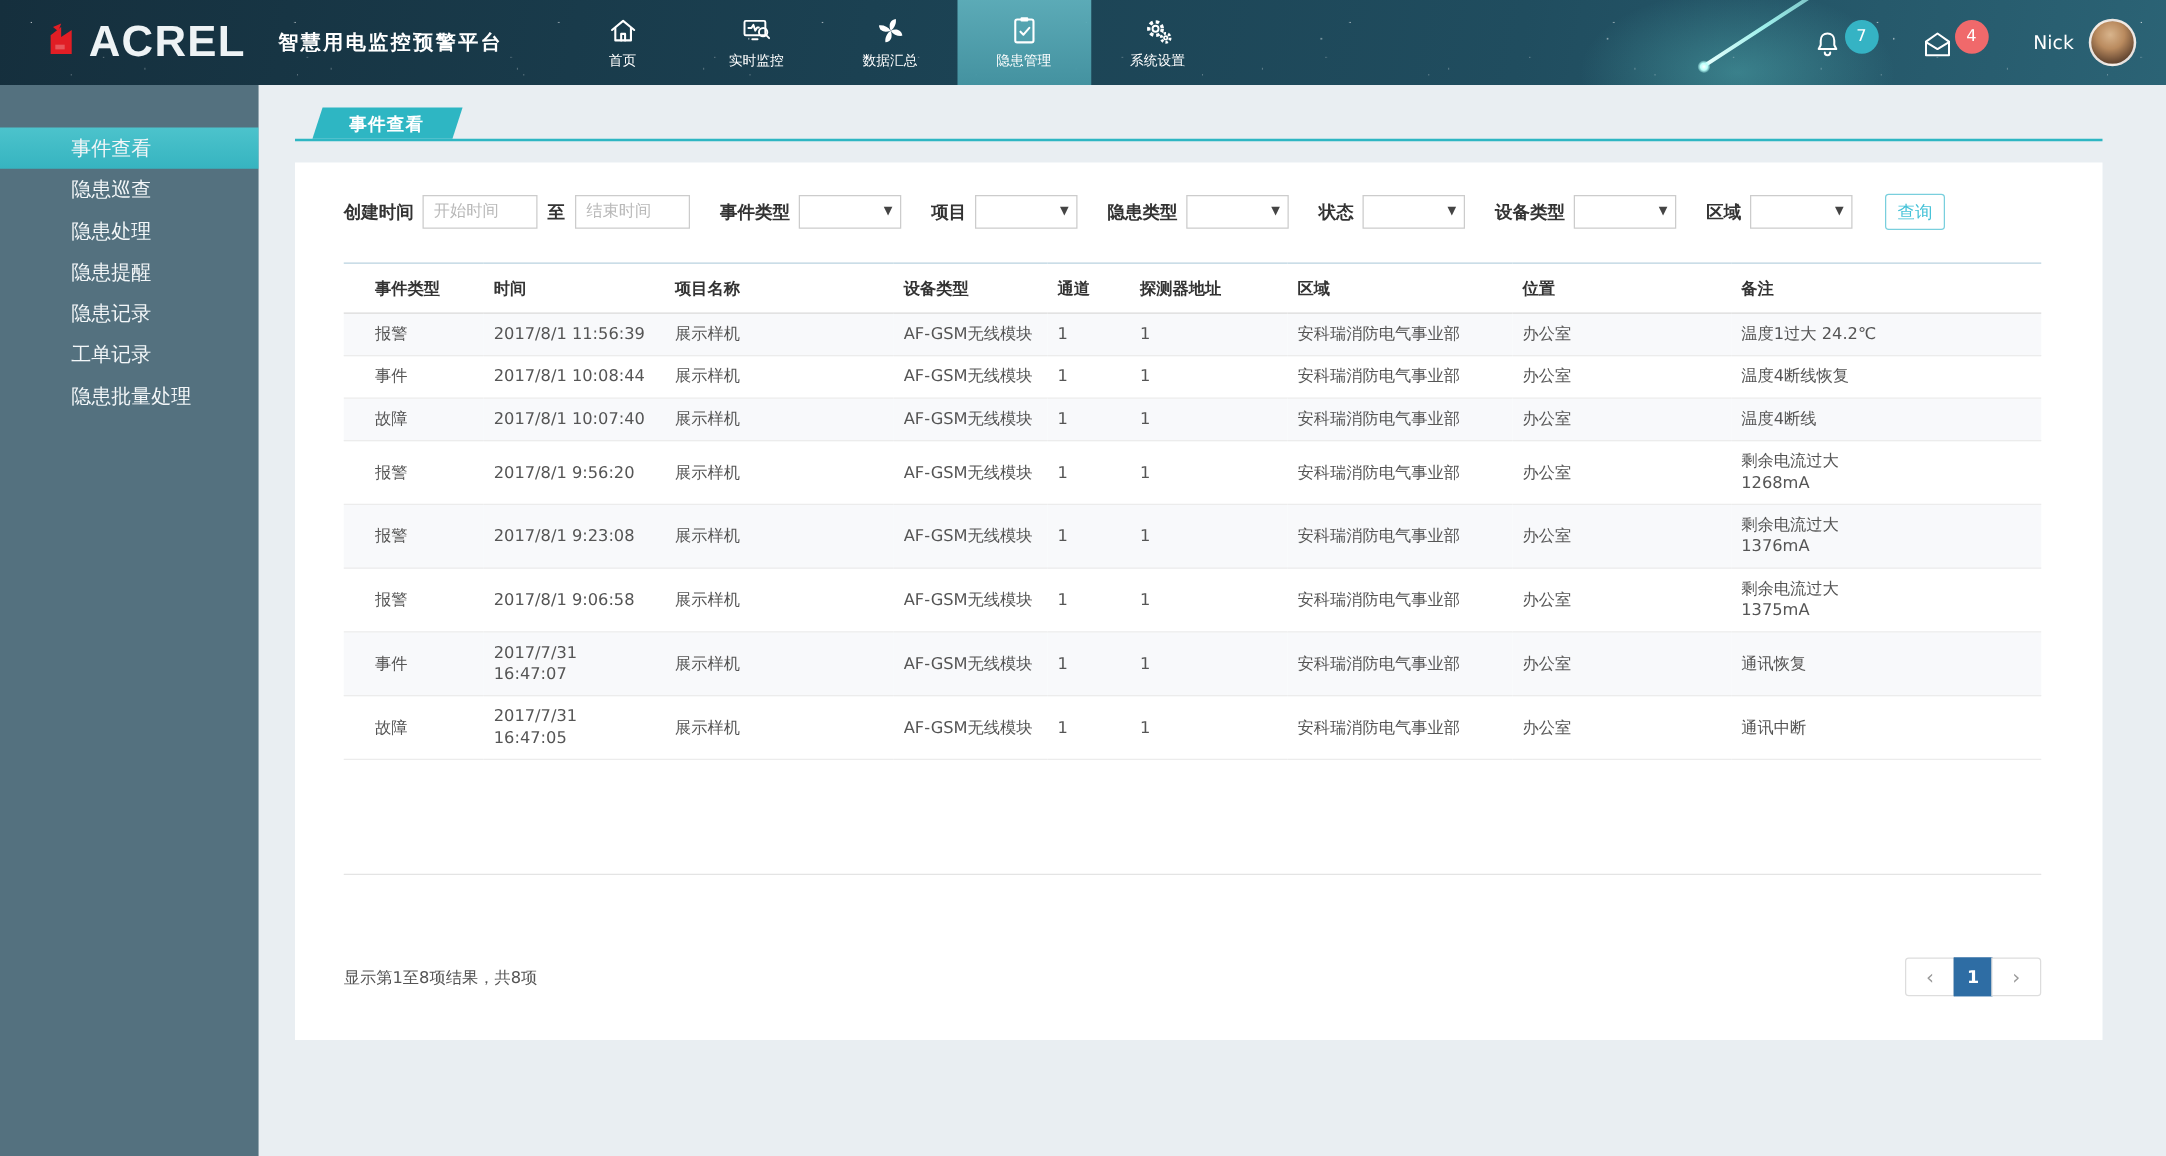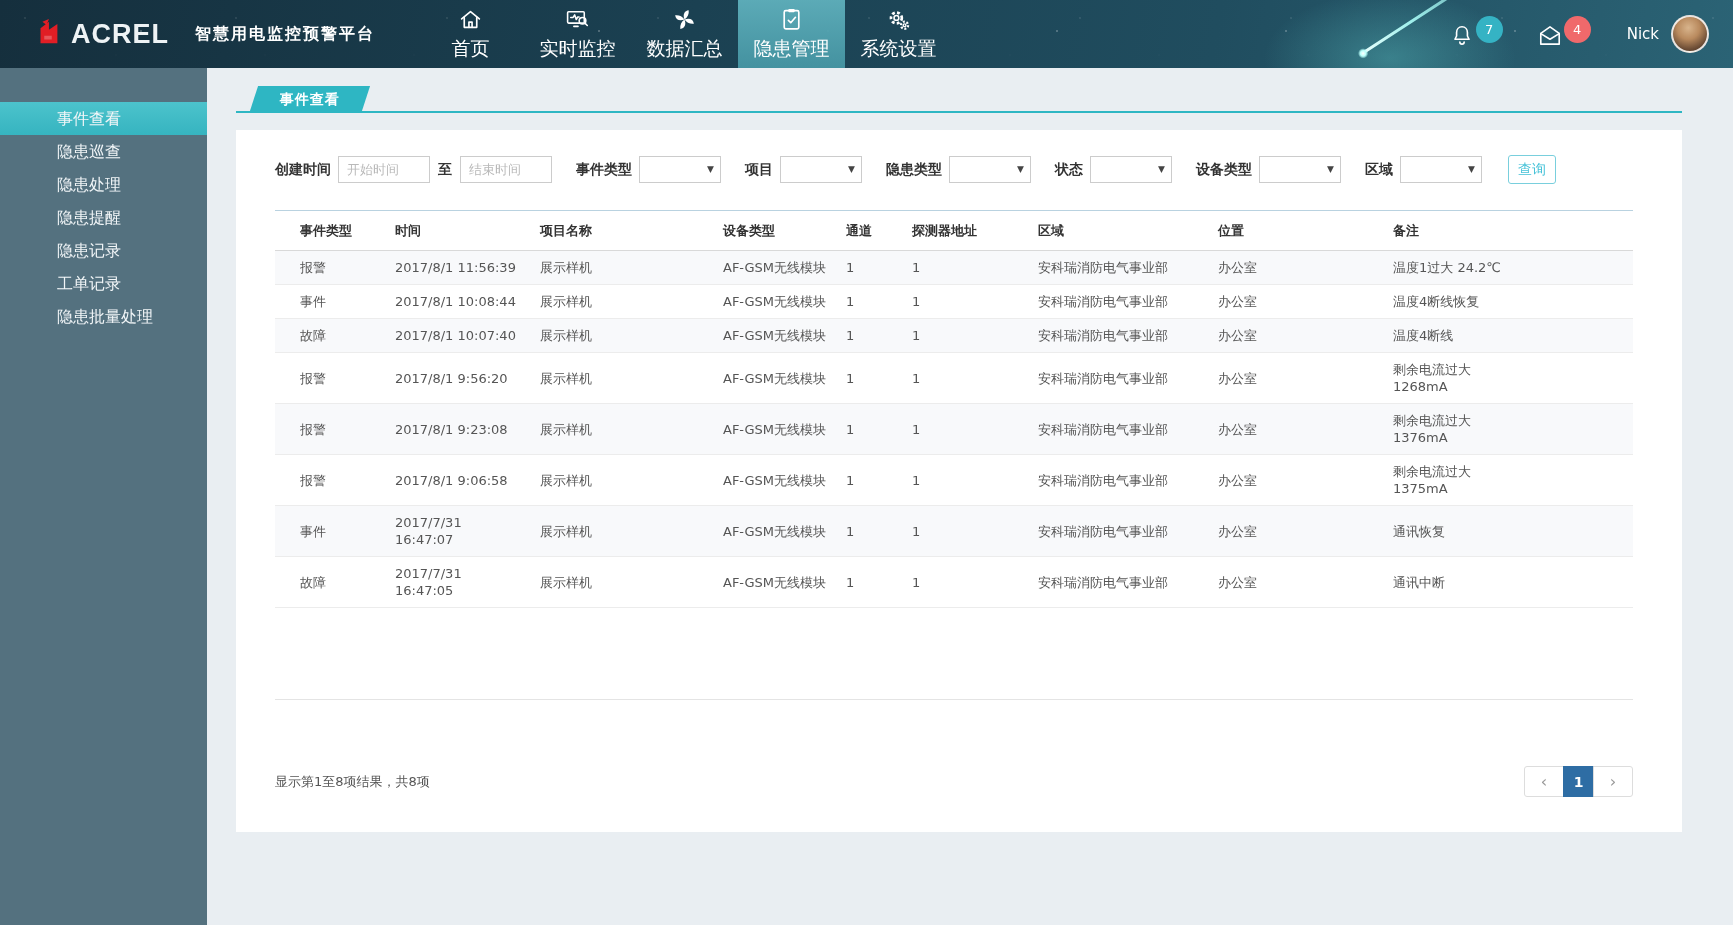--- a/index.html
+++ b/index.html
@@ -21,28 +21,28 @@
       linear-gradient(100deg,#152f3d 0%,#1b4152 40%,#204d5f 70%,#2b6375 100%);
     background-size:211px 67px,163px 71px,229px 63px,127px 53px,181px 69px,149px 59px,100% 100%,100% 100%;
   }
   .comet { position:absolute; left:1362px; top:52px; width:230px; height:3px;
     background:linear-gradient(to right,#eafffd,#9ff0ec 25%,rgba(150,240,235,0) 95%);
     transform-origin:left center; transform:rotate(-33deg); border-radius:2px; }
   .comet::before { content:""; position:absolute; left:-4px; top:-3.5px; width:10px; height:10px;
     border-radius:50%; background:radial-gradient(circle,#ffffff 0%,#b8fffa 40%,rgba(160,255,245,0) 75%); }
 
   .brand { display:flex; align-items:center; margin-left:33px; z-index:2; }
-  .brand-text { font-family:"Liberation Sans",sans-serif; font-size:27px; font-weight:bold; color:#eef3f5; letter-spacing:1px; margin-left:8px; }
+  .brand-text { font-family:"Liberation Sans",sans-serif; font-size:35px; font-weight:bold; color:#eef3f5; letter-spacing:1px; margin-left:8px; }
   .app-title { margin-left:26px; font-size:16px; font-weight:600; letter-spacing:2px; color:#fff; z-index:2; }
 
   .nav { display:flex; height:68px; margin-left:42px; z-index:2; }
   .nav-item { width:107px; height:68px; display:flex; flex-direction:column; align-items:center; justify-content:center; gap:4px; cursor:pointer; }
   .nav-item.active { background:linear-gradient(180deg,rgba(95,176,188,.95),rgba(70,150,164,.95)); }
   .nav-item svg { width:25px; height:25px; display:block; }
-  .nav-label { font-size:19px; color:#fff; white-space:nowrap; }
+  .nav-label { font-size:11px; color:#fff; white-space:nowrap; }
 
   .top-right { margin-left:auto; display:flex; align-items:center; margin-right:24px; z-index:2; }
   .icon-badge { display:flex; align-items:flex-start; cursor:pointer; }
   .icon-badge svg { width:26px; height:26px; margin-top:7px; }
   .badge { width:27px; height:27px; border-radius:50%; color:#fff; font-size:13px;
     display:flex; align-items:center; justify-content:center; margin-left:1px; }
   .badge.teal { background:#35b3c4; }
   .badge.red  { background:#f0696b; }
   .icon-badge + .icon-badge { margin-left:34px; }
   .user-name { color:#fff; font-weight:normal; font-size:15px; margin:0 12px 0 36px; }

